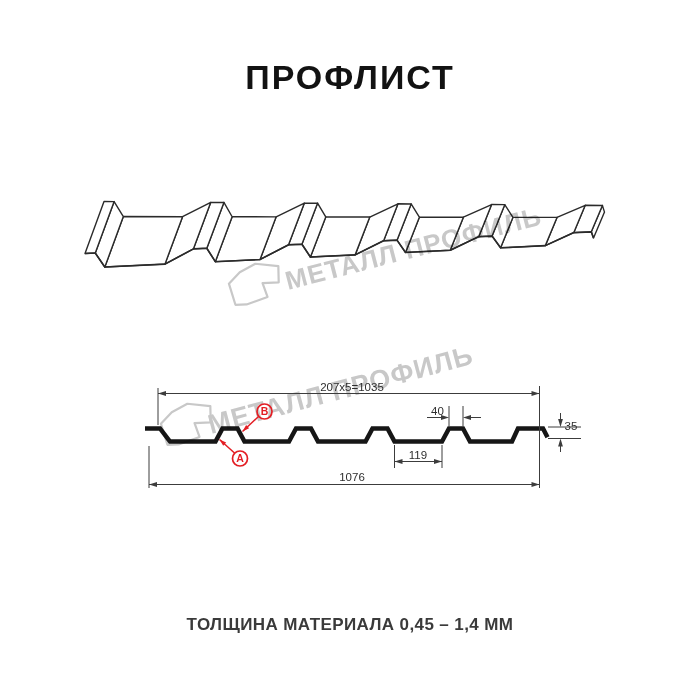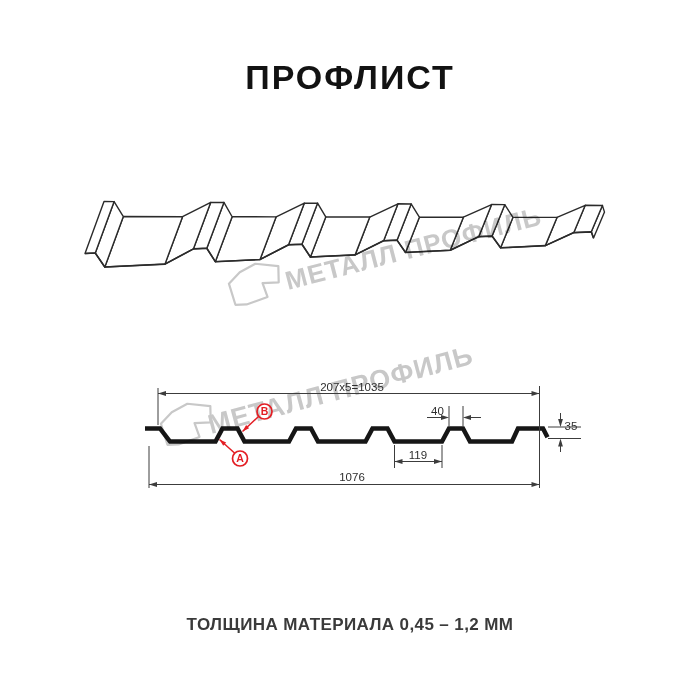--- a/index.html
+++ b/index.html
@@ -107,14 +107,14 @@
       <text class="mkletter accent-text" x="264.5" y="415.3" text-anchor="middle" fill="#e31e24">B</text>
       <circle class="accent" cx="240" cy="458.5" r="7.5" fill="none" stroke-width="1.7" stroke="#e31e24"></circle>
       <text class="mkletter accent-text" x="240" y="462.3" text-anchor="middle" fill="#e31e24">A</text>
     <line x1="258.5" y1="416.5" x2="242.5" y2="431.5" stroke="#e31e24" stroke-width="1.5"></line>
         <polygon points="242.5,431.5 246.1020899454417,425.1074302487225 249.11143091251952,428.31739394693886" fill="#e31e24"></polygon>
         <line x1="234.5" y1="453" x2="219.5" y2="439.5" stroke="#e31e24" stroke-width="1.5"></line>
         <polygon points="219.5,439.5 226.17478143329956,442.5475059996134 223.23133661416077,445.8180002431009" fill="#e31e24"></polygon>
       </g>
   </svg>
 
-  <div class="footer">ТОЛЩИНА МАТЕРИАЛА 0,45 – 1,2 ММ</div>
+  <div class="footer">ТОЛЩИНА МАТЕРИАЛА 0,45 – 1,4 ММ</div>
 </div>
 
 </body></html>

